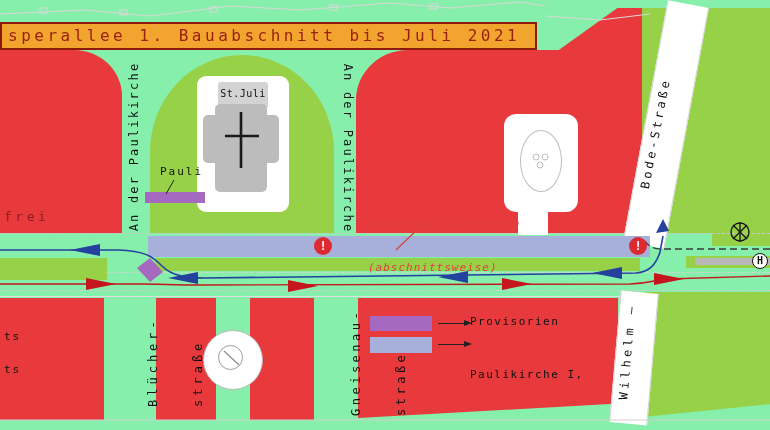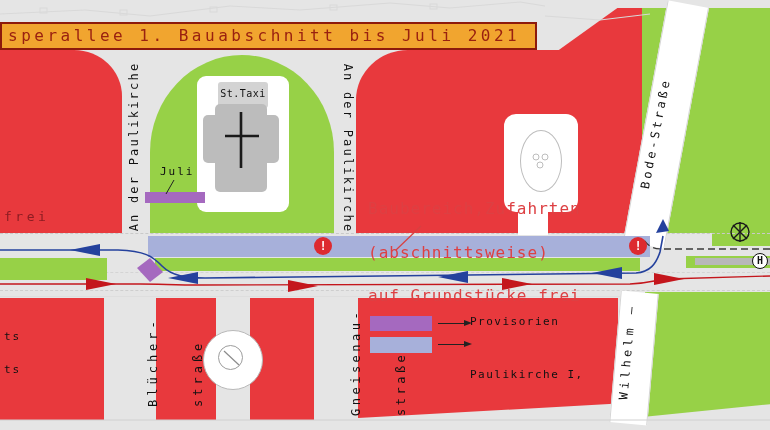--- a/index.html
+++ b/index.html
@@ -1,16 +1,16 @@
 <!DOCTYPE html>
 <html><head>
 <meta charset="utf-8">
 <style>
   html,body{margin:0;padding:0;background:#fff;}
-  #stage{position:relative;width:770px;height:430px;overflow:hidden;background:#e5e5e5;
+  #stage{position:relative;width:770px;height:430px;overflow:hidden;background:#86efac;
          font-family:"DejaVu Sans Mono","Liberation Mono",monospace;}
   #stage *{position:absolute;box-sizing:border-box;}
   .red{background:#e8393d;}
   .green{background:#97d147;}
   .lbl{color:#111;white-space:pre;line-height:1.25;}
   .vert{transform:rotate(-90deg);}
   .vert-cw{transform:rotate(90deg);}
   
   #banner{left:0;top:22px;width:537px;height:28px;background:#f1a52f;border:2px solid #8d1a0c;
           color:#9a2110;font-size:16px;letter-spacing:3.5px;line-height:24px;padding-left:6px;z-index:60;}
@@ -149,25 +149,25 @@
   <div class="lbl vert txt" style="left:276px;top:343px;width:116px;height:30px;font-size:12px;letter-spacing:3.5px;">
     <span style="position:static;display:block;">Gneisenau-</span>
     <span style="position:static;display:block;">straße</span>
   </div>
 
   <div class="lbl txt" style="left:576px;top:344px;width:104px;font-size:12px;letter-spacing:3.5px;text-align:center;transform:rotate(-85deg);">Wilhelm —</div>
 
   <div class="lbl txt" style="left:4px;top:330px;font-size:11px;letter-spacing:2px;">ts</div>
   <div class="lbl txt" style="left:4px;top:363px;font-size:11px;letter-spacing:2px;">ts</div>
 
-  <div class="lbl txt" style="left:218px;top:88px;width:50px;font-size:10px;letter-spacing:0.5px;text-align:center;">St.Taxi</div>
+  <div class="lbl txt" style="left:218px;top:88px;width:50px;font-size:10px;letter-spacing:0.5px;text-align:center;">St.Juli</div>
 
-  <div class="lbl txt" style="left:160px;top:165px;font-size:11px;letter-spacing:2px;">Juli</div>
+  <div class="lbl txt" style="left:160px;top:165px;font-size:11px;letter-spacing:2px;">Pauli</div>
 
-  <div class="txt" style="left:368px;top:173px;color:#dd4043;font-size:16px;letter-spacing:1px;line-height:14.5px;white-space:pre;">
+  <div class="txt" style="left:368px;top:188px;color:#dd4043;font-size:11px;letter-spacing:1px;line-height:14.5px;white-space:pre;font-style:italic;">
     <span style="position:static;display:block;">Baubereich,Zufahrten</span>
     <span style="position:static;display:block;">(abschnittsweise)</span>
     <span style="position:static;display:block;">auf Grundstücke frei</span>
   </div>
 
   <div class="bang" style="left:314px;top:237px;">!</div>
   <div class="bang" style="left:629px;top:237px;">!</div>
 
   <div style="left:752px;top:253px;width:16px;height:16px;border:1.6px solid #111;border-radius:50%;
               background:#fff;color:#111;font-size:10px;font-weight:bold;text-align:center;line-height:13px;z-index:30;">H</div>

